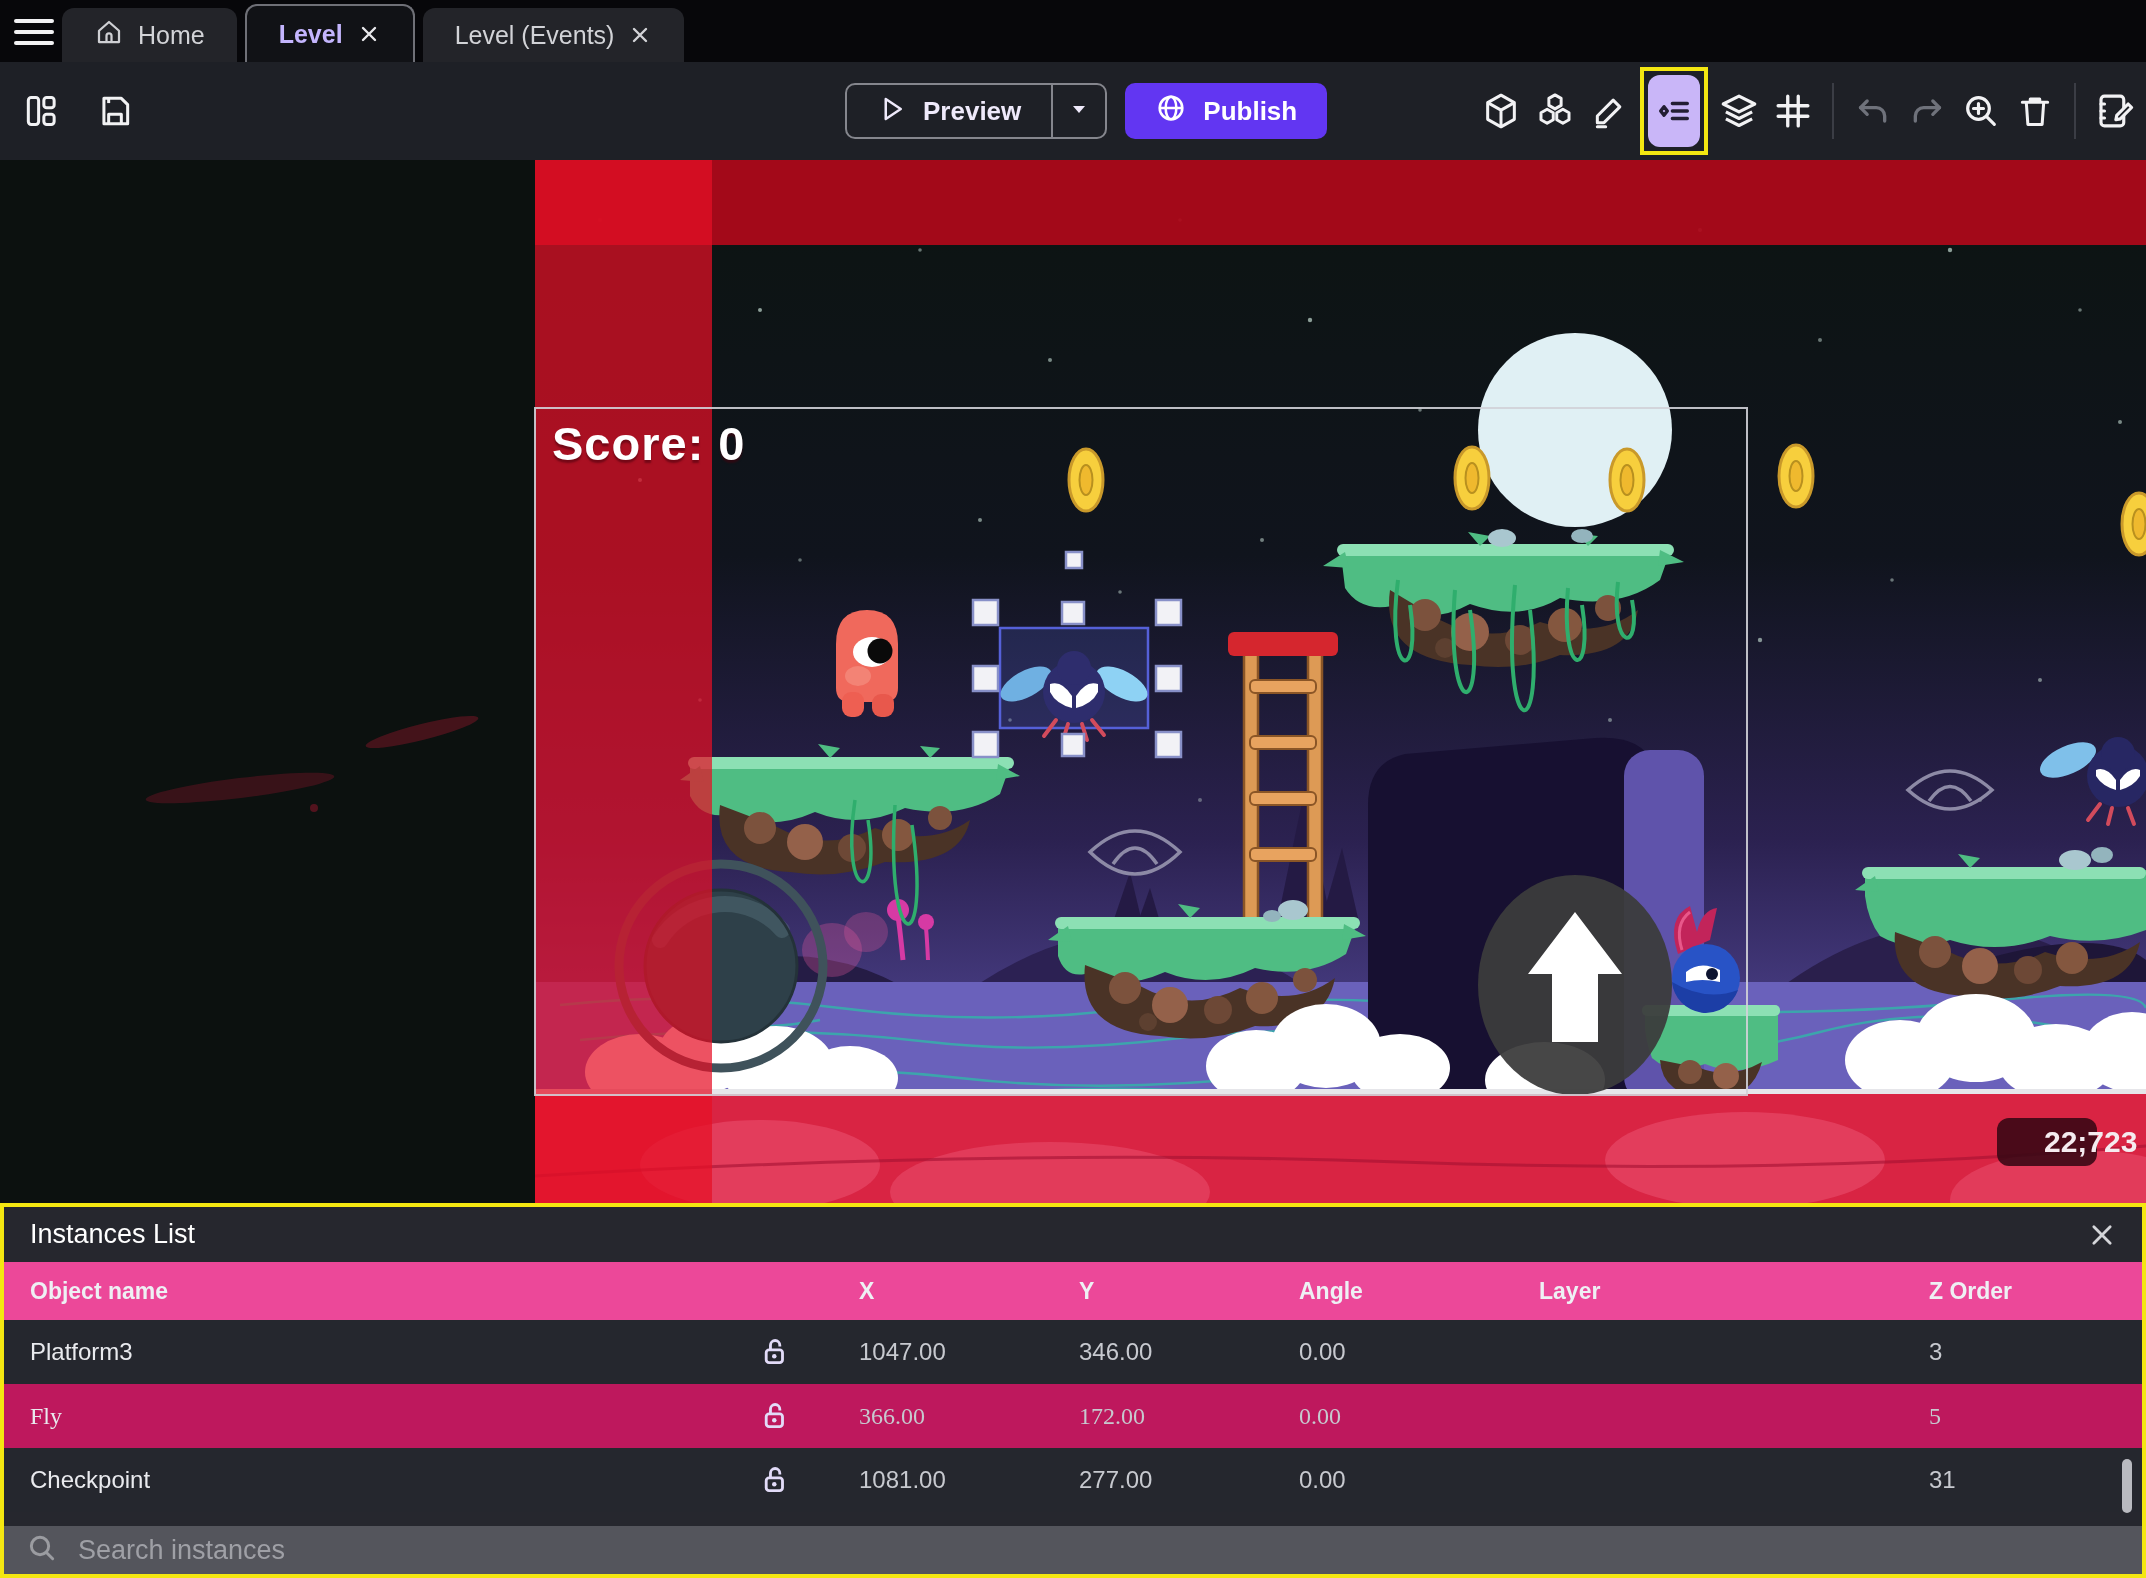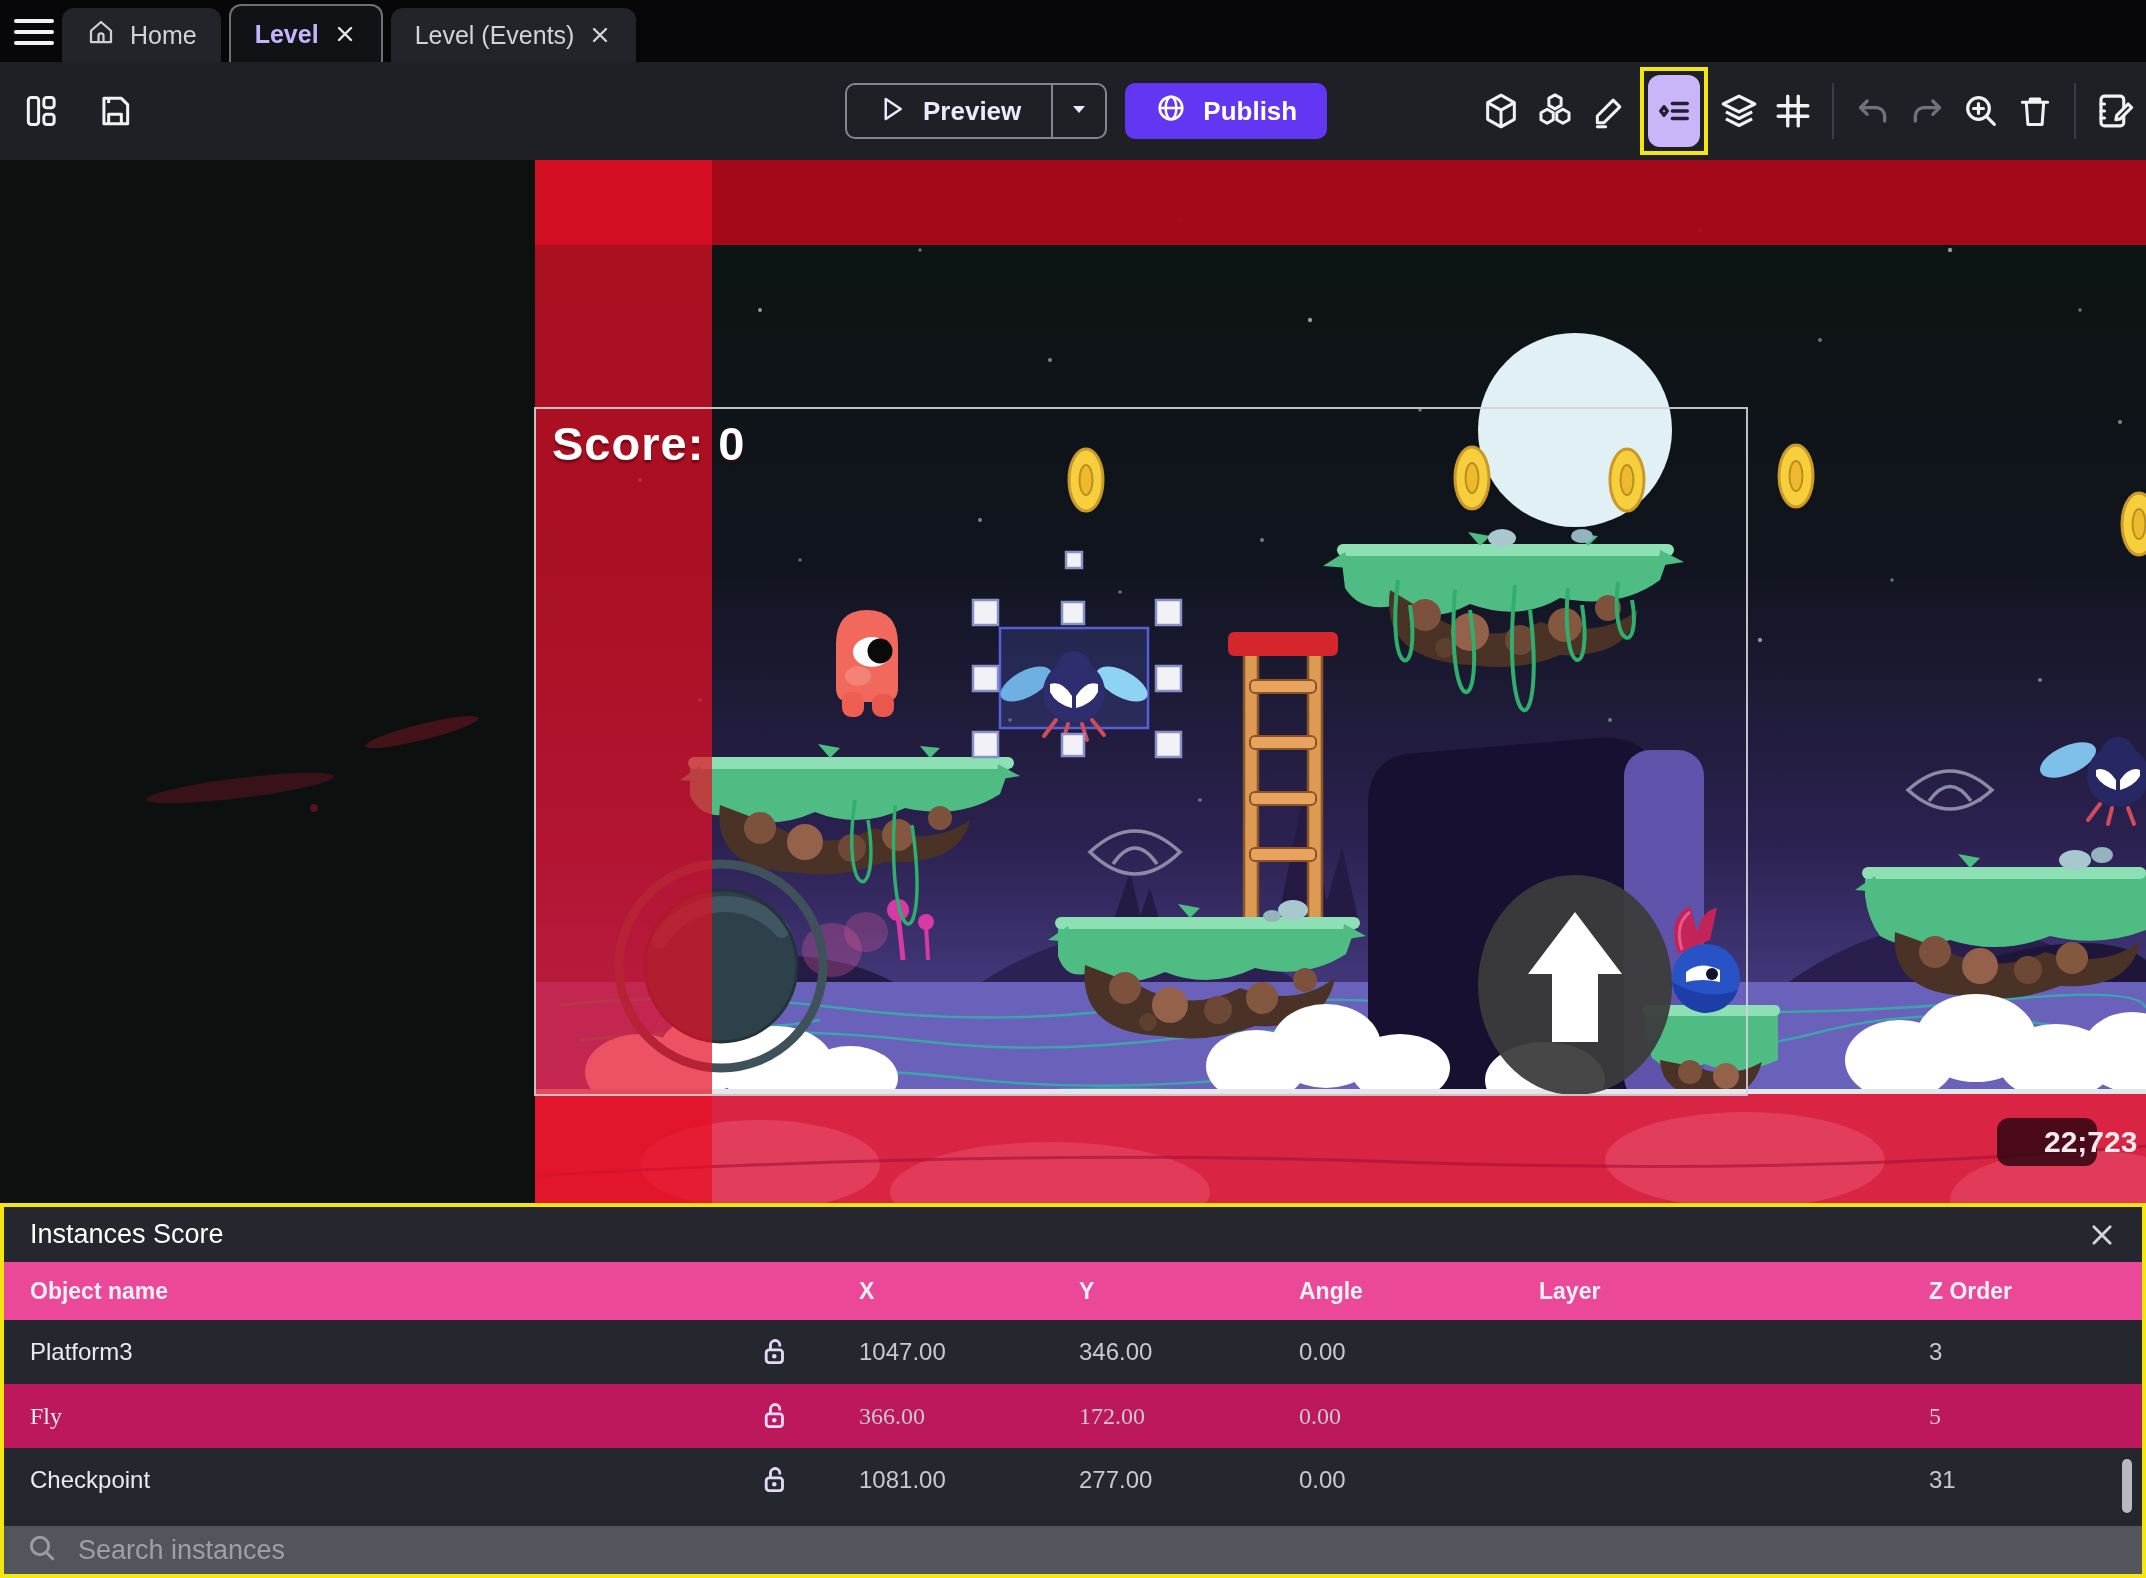--- a/index.html
+++ b/index.html
@@ -6,21 +6,21 @@
   html,body { width:2146px; height:1578px; background:#07070a; overflow:hidden;
               font-family:"Liberation Sans", sans-serif; }
 
   
   .tabbar { position:absolute; left:0; top:0; width:2146px; height:62px; background:#07070a;
             display:flex; align-items:flex-end; }
   .hamburger { position:absolute; left:14px; top:14px; width:40px; height:36px; display:flex;
                flex-direction:column; justify-content:center; gap:7px; cursor:pointer; }
   .hamburger span { display:block; height:4px; border-radius:2px; background:#f2f2f4; }
   .tab { height:54px; border-radius:12px 12px 0 0; display:flex; align-items:center; gap:14px;
-         padding:0 24px; font-size:25px; color:#d2d3d7; }
+         padding:0 32px; font-size:25px; color:#d2d3d7; }
   .tab-home { margin-left:62px; background:#232429; }
   .tab-active { background:#111216; border:2px solid #6f7077; border-bottom:none; height:58px;
                 color:#c4b5fd; font-weight:bold; margin-left:8px; }
   .tab-plain { background:#232429; margin-left:8px; }
   .tab .x { display:flex; align-items:center; }
 
   
   .toolbar { position:absolute; left:0; top:62px; width:2146px; height:98px; background:#1e2026; }
   .tb-left { position:absolute; left:18px; top:0; height:98px; display:flex; align-items:center; gap:28px; }
   .tb-center { position:absolute; left:845px; top:0; height:98px; display:flex; align-items:center; }
@@ -524,21 +524,21 @@
     <rect x="1066" y="392" width="16" height="16"></rect>
   </g>
 </svg>
 
   <div class="score">Score: 0</div>
   <div class="coords">22;723</div>
 </div>
 
 <div class="panel">
   <div class="p-title">
-    <span class="t">Instances Score</span>
+    <span class="t">Instances List</span>
     <span class="p-close">
       <svg width="28" height="28" viewBox="0 0 24 24" stroke="#d4d5d9" stroke-width="2.4" stroke-linecap="round">
         <path d="M5 5 L19 19 M19 5 L5 19"></path>
         </svg>
       </span>
   </div>
 
   <div class="grid thead">
     <div class="c-name">Object name</div>
     <div></div>

